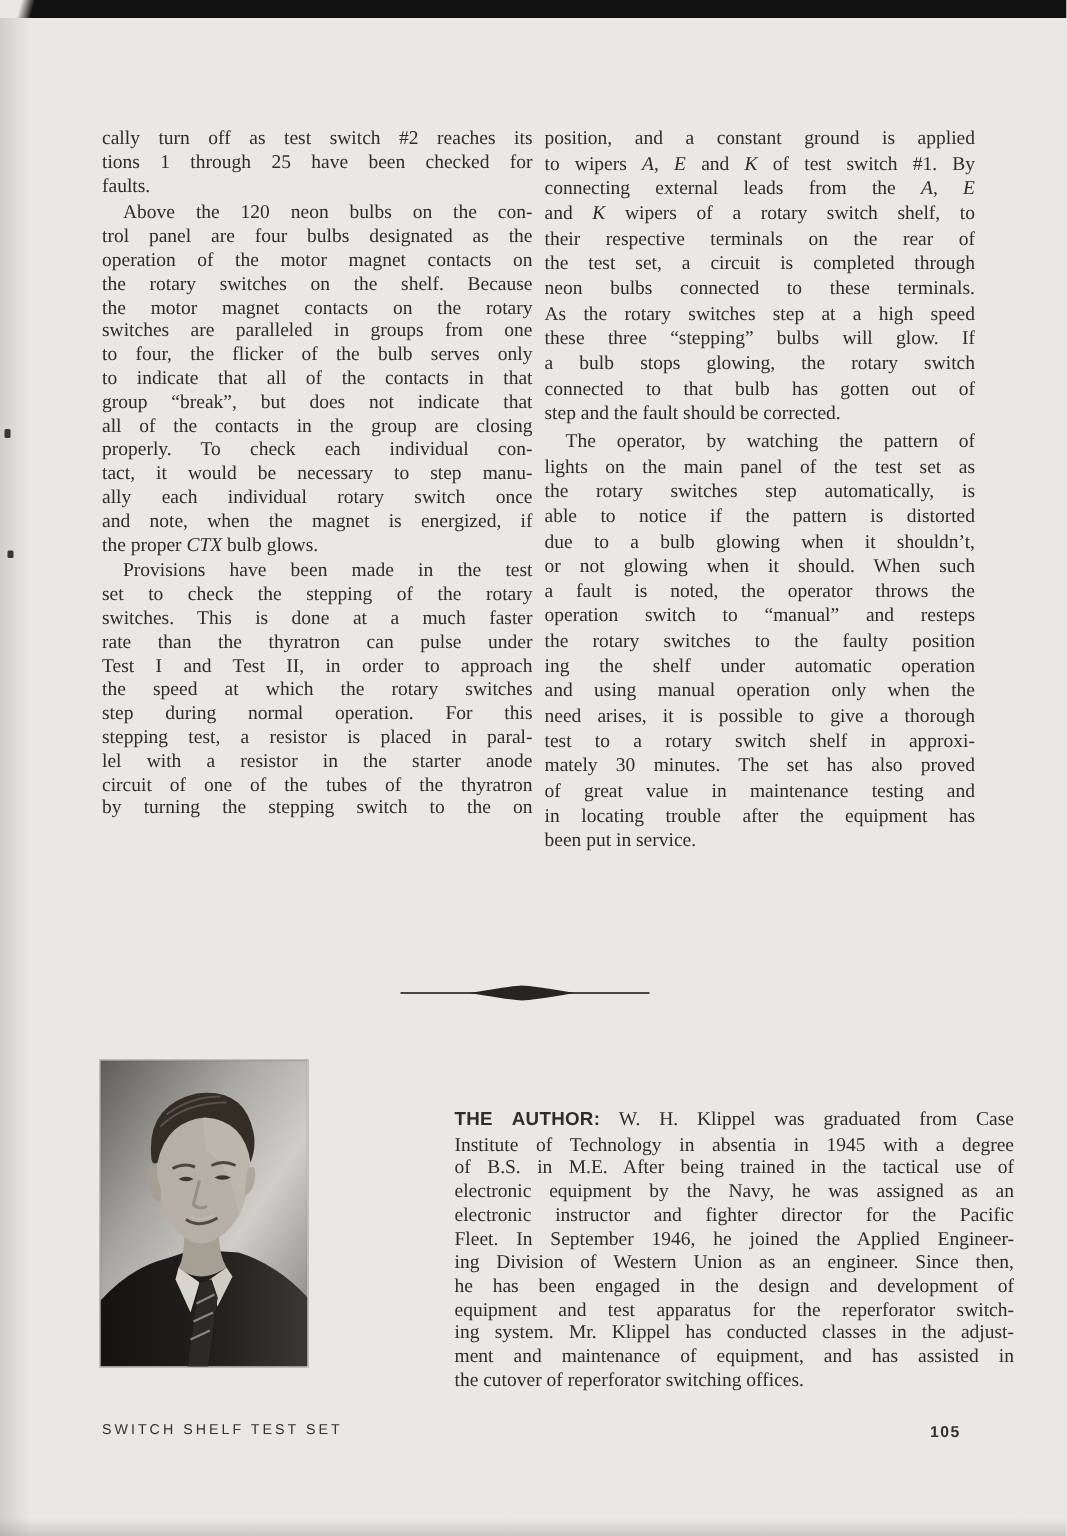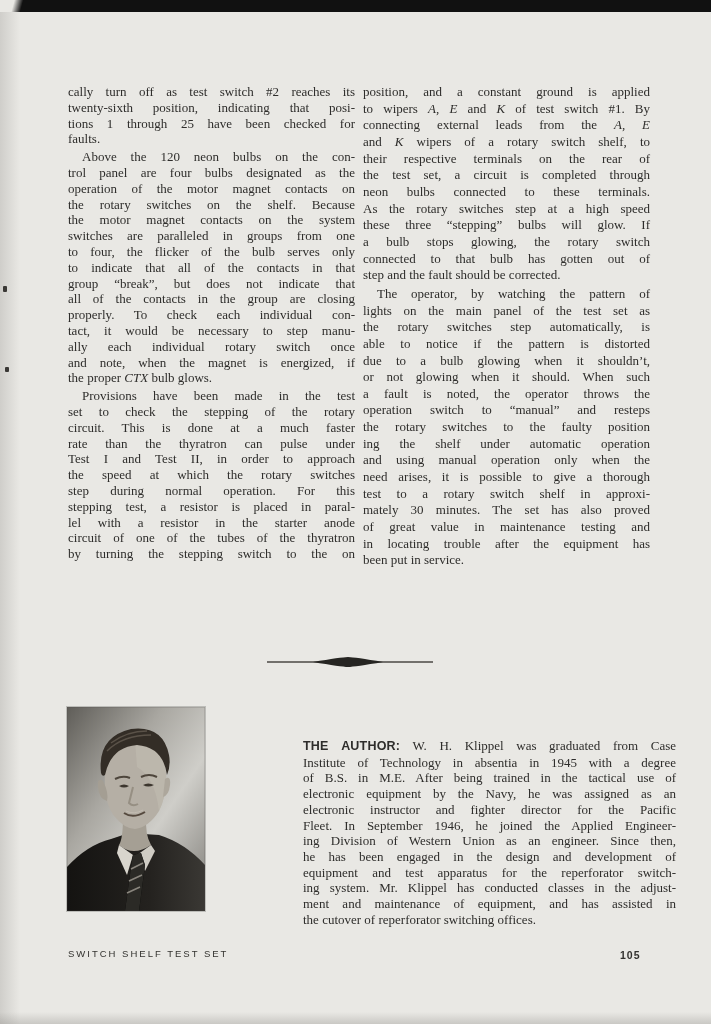--- a/index.html
+++ b/index.html
@@ -60,45 +60,44 @@
 <div class="top-bar"></div>
 <div class="corner-fold"></div>
 <div class="left-shade"></div>
 <div class="bottom-shade"></div>
 <div class="speck speck1"></div>
 <div class="speck speck2"></div>
 
 <div class="col col-left">
     <div class="para ends">
       <div class="line">cally turn off as test switch #2 reaches its</div>
-      <div class="line">twenty-sixth position, indicating that posi-</div>
       <div class="line">tions 1 through 25 have been checked for</div>
       <div class="line">faults.</div>
     </div>
     <div class="para indent ends">
       <div class="line">Above the 120 neon bulbs on the con-</div>
       <div class="line">trol panel are four bulbs designated as the</div>
       <div class="line">operation of the motor magnet contacts on</div>
       <div class="line">the rotary switches on the shelf. Because</div>
-      <div class="line">the motor magnet contacts on the system</div>
+      <div class="line">the motor magnet contacts on the rotary</div>
       <div class="line">switches are paralleled in groups from one</div>
       <div class="line">to four, the flicker of the bulb serves only</div>
       <div class="line">to indicate that all of the contacts in that</div>
       <div class="line">group “break”, but does not indicate that</div>
       <div class="line">all of the contacts in the group are closing</div>
       <div class="line">properly. To check each individual con-</div>
       <div class="line">tact, it would be necessary to step manu-</div>
       <div class="line">ally each individual rotary switch once</div>
       <div class="line">and note, when the magnet is energized, if</div>
       <div class="line">the proper <i>CTX</i> bulb glows.</div>
     </div>
     <div class="para indent">
       <div class="line">Provisions have been made in the test</div>
       <div class="line">set to check the stepping of the rotary</div>
-      <div class="line">circuit. This is done at a much faster</div>
+      <div class="line">switches. This is done at a much faster</div>
       <div class="line">rate than the thyratron can pulse under</div>
       <div class="line">Test I and Test II, in order to approach</div>
       <div class="line">the speed at which the rotary switches</div>
       <div class="line">step during normal operation. For this</div>
       <div class="line">stepping test, a resistor is placed in paral-</div>
       <div class="line">lel with a resistor in the starter anode</div>
       <div class="line">circuit of one of the tubes of the thyratron</div>
       <div class="line">by turning the stepping switch to the on</div>
     </div>
   </div>

